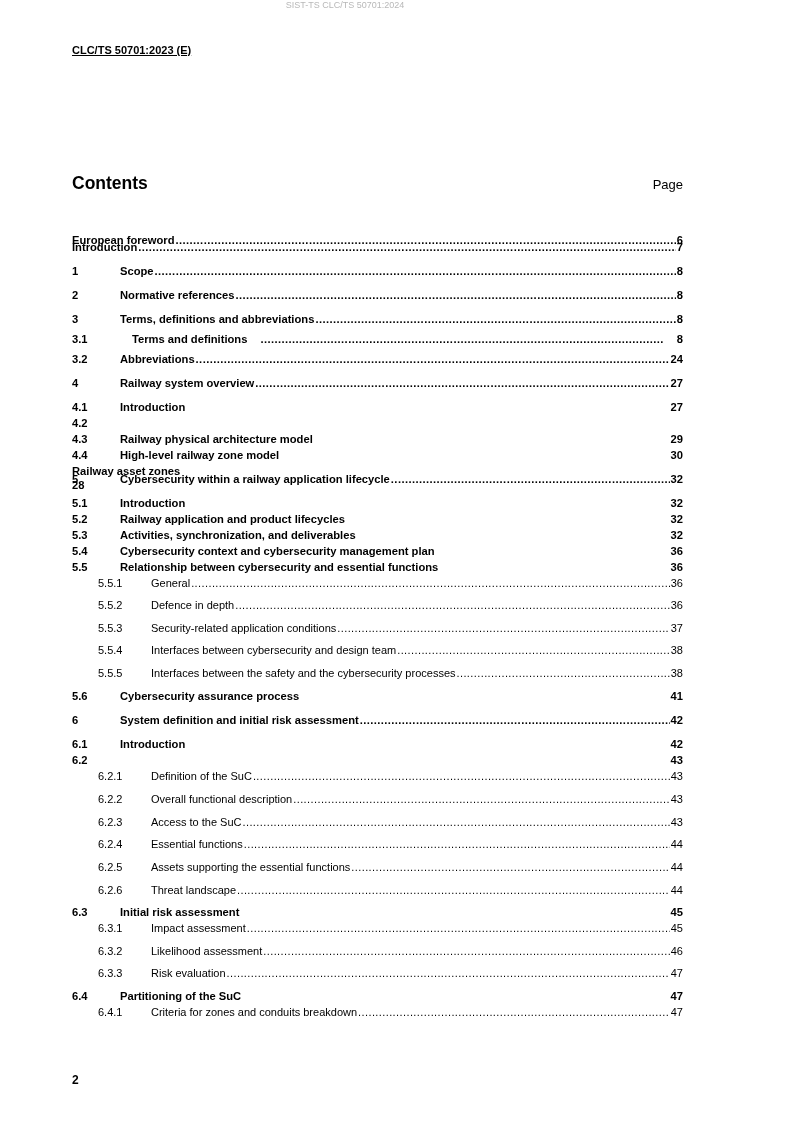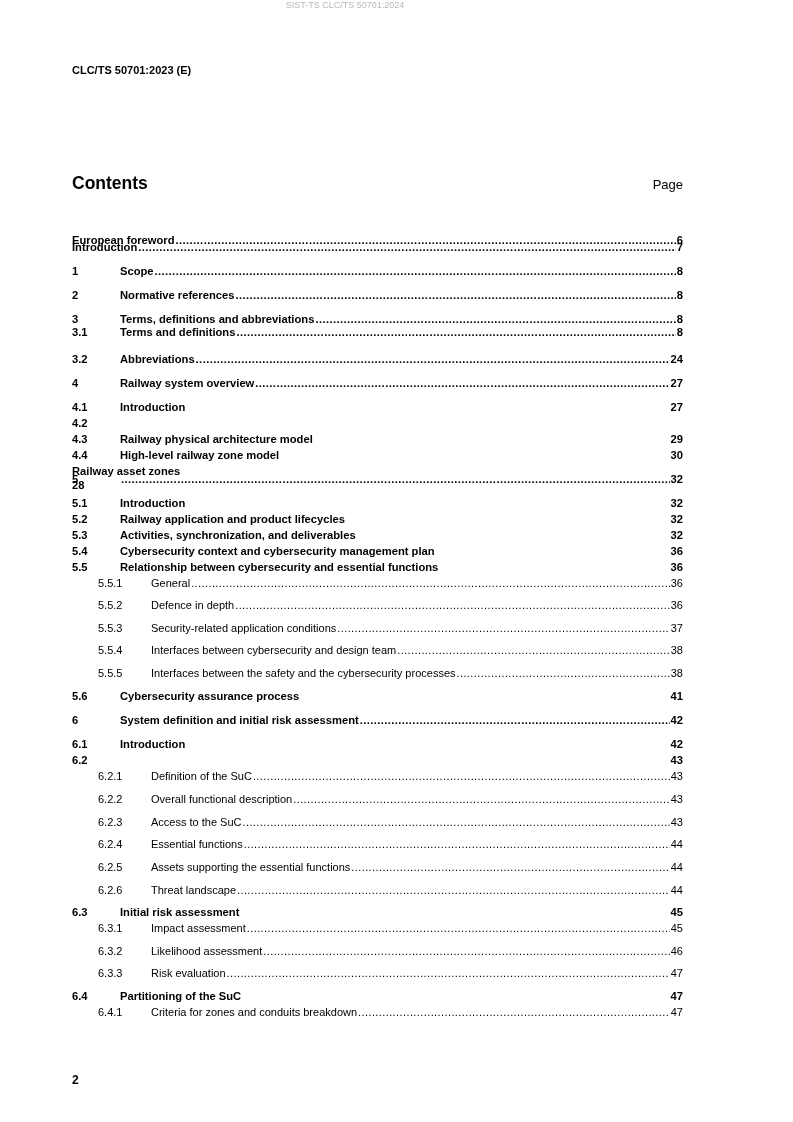--- a/index.html
+++ b/index.html
@@ -1,20 +1,20 @@
 <!DOCTYPE html>
 <html><head>
   <meta charset="utf-8">
   <style>
     html, body { margin: 0; padding: 0; background: #ffffff; }
     body { width: 793px; height: 1122px; position: relative; overflow: hidden;
            font-family: "Liberation Sans", sans-serif; color: #000; }
     .watermark { position: absolute; top: 0; left: 0; width: 690px; text-align: center;
                  font-size: 9px; color: #b8b8b8; line-height: 11px; }
-    .doc-id { position: absolute; left: 72px; top: 64px; font-size: 11px; font-weight: bold; }
+    .doc-id { position: absolute; left: 72px; top: 44px; font-size: 11px; font-weight: bold; text-decoration: underline; }
     .contents-title { position: absolute; left: 72px; top: 173px; font-size: 17.5px; font-weight: bold; }
     .page-col-label { position: absolute; right: 110px; top: 177px; font-size: 13px; }
     .toc { position: absolute; left: 0; top: 0; width: 793px; height: 1122px; }
     .row { position: absolute; left: 72px; width: 611px; height: 14px; display: flex;
            align-items: baseline; font-size: 11.2px; line-height: 14px; white-space: nowrap; }
     .row.bold { font-weight: bold; }
     .row.sub { left: 98px; width: 585px; font-size: 11px; }
     .num { display: inline-block; width: 48px; flex: 0 0 48px; }
     .row.sub .num { width: 53px; flex: 0 0 53px; }
     .title { flex: 0 0 auto; }
@@ -54,21 +54,21 @@
       <span class="title">Normative references</span>
       <span class="leader"></span>
       <span class="pg">8</span>
     </div>
     <div class="row bold" style="top: 312px;">
       <span class="num">3</span>
       <span class="title">Terms, definitions and abbreviations</span>
       <span class="leader"></span>
       <span class="pg">8</span>
     </div>
-    <div class="row bold" style="top: 325px;">
+    <div class="row bold" style="top: 332px; gap: 12px;">
       <span class="num">3.1</span>
       <span class="title">Terms and definitions</span>
       <span class="leader"></span>
       <span class="pg">8</span>
     </div>
     <div class="row bold" style="top: 352px;">
       <span class="num">3.2</span>
       <span class="title">Abbreviations</span>
       <span class="leader"></span>
       <span class="pg">24</span>
@@ -98,20 +98,21 @@
       <span class="pg">29</span>
     </div>
     <div class="row bold" style="top: 448px;">
       <span class="num">4.4</span>
       <span class="title">High-level railway zone model</span>
       <span class="gap"></span>
       <span class="pg">30</span>
     </div>
     <div class="row bold" style="top: 472px;">
       <span class="num">5</span>
+      <span class="title">Cybersecurity within a railway application lifecycle</span>
       <span class="leader"></span>
       <span class="pg">32</span>
     </div>
     <div class="row bold" style="top: 496px;">
       <span class="num">5.1</span>
       <span class="title">Introduction</span>
       <span class="gap"></span>
       <span class="pg">32</span>
     </div>
     <div class="row bold" style="top: 512px;">

